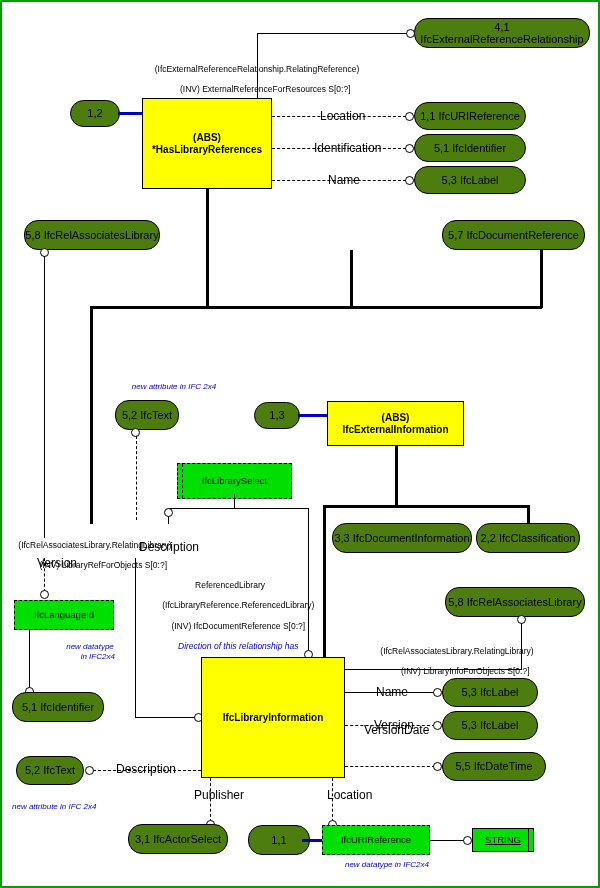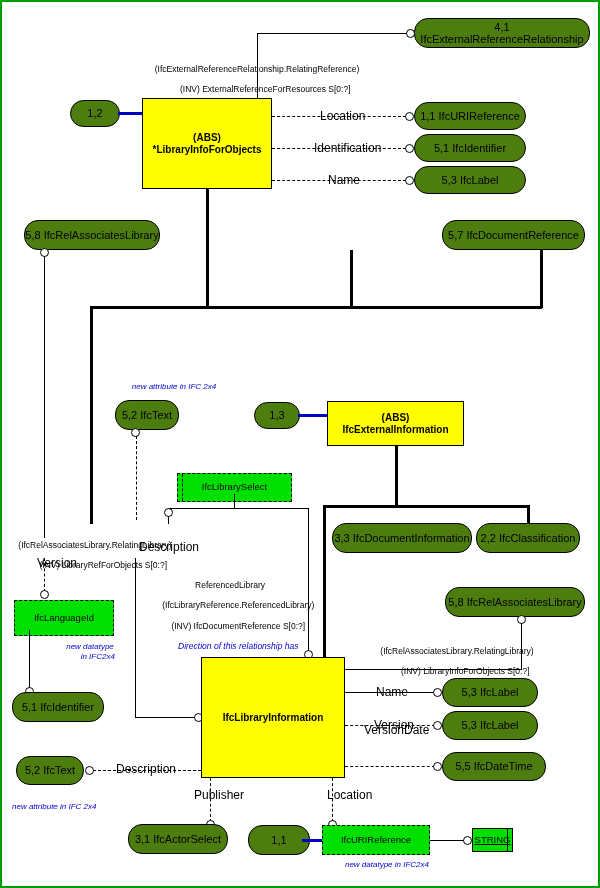--- a/index.html
+++ b/index.html
@@ -58,21 +58,21 @@
   <div class="ln v" style="left:255px;top:31px;height:66px;"></div>
 
   <div class="multi" style="left:110px;top:62px;width:290px;"><span>(IfcExternalReferenceRelationship.RelatingReference)</span><br>
        <span>(INV) ExternalReferenceForResources S[0:?]</span></div>
 
   <div class="node oval" style="left:68px;top:98px;width:50px;height:27px;">1,2</div>
   <div class="ln blue h" style="left:116px;top:110px;width:26px;"></div>
 
   <div class="node entity abs" style="left:140px;top:96px;width:130px;height:91px;flex-direction:column;">
     <span class="ln1">(ABS)</span>
-    <span>*LibraryInfoForObjects</span>
+    <span>*HasLibraryReferences</span>
   </div>
 
   <div class="dash-h" style="left:270px;top:114px;width:134px;"></div>
   <div class="lbl" style="left:318px;top:107px;">Location</div>
   <div class="circ" style="left:403px;top:110px;"></div>
   <div class="node oval" style="left:412px;top:100px;width:112px;height:28px;">1,1 IfcURIReference</div>
 
   <div class="dash-h" style="left:270px;top:146px;width:134px;"></div>
   <div class="lbl" style="left:312px;top:139px;">Identification</div>
   <div class="circ" style="left:403px;top:142px;"></div>
@@ -110,21 +110,21 @@
     <span>IfcExternalInformation</span>
   </div>
 
 
   <div class="ln thick v" style="left:393px;top:443px;height:62px;"></div>
   <div class="ln thick h" style="left:321px;top:503px;width:206px;"></div>
   <div class="ln thick v" style="left:321px;top:503px;height:20px;"></div>
   <div class="ln thick v" style="left:525px;top:503px;height:20px;"></div>
   <div class="ln thick v" style="left:321px;top:503px;height:152px;"></div>
 
-  <div class="node select" style="left:175px;top:471px;width:115px;height:29px;">
+  <div class="node select" style="left:175px;top:461px;width:115px;height:36px;">
     <span class="sel-bar"></span>
     <span>IfcLibrarySelect</span>
   </div>
   <div class="ln v" style="left:232px;top:492px;height:14px;"></div>
   <div class="ln h" style="left:166px;top:506px;width:140px;"></div>
   <div class="ln v" style="left:166px;top:506px;height:16px;"></div>
   <div class="circ" style="left:162px;top:506px;"></div>
   <div class="ln v" style="left:306px;top:506px;height:148px;"></div>
   <div class="circ" style="left:302px;top:648px;"></div>
 
@@ -132,21 +132,21 @@
   <div class="node oval" style="left:474px;top:521px;width:104px;height:30px;">2,2 IfcClassification</div>
 
 
   <div class="multi" style="left:-2px;top:538px;width:190px;"><span>(IfcRelAssociatesLibrary.RelatingLibrary)</span><br>
        <span>(INV) LibraryRefForObjects S[0:?]</span></div>
   <div class="lbl" style="left:137px;top:538px;">Description</div>
   <div class="lbl" style="left:35px;top:554px;">Version</div>
 
   <div class="dash-v" style="left:42px;top:556px;height:34px;"></div>
   <div class="circ" style="left:38px;top:588px;"></div>
-  <div class="node datatype" style="left:12px;top:598px;width:100px;height:36px;">IfcLanguageId</div>
+  <div class="node datatype" style="left:12px;top:598px;width:100px;height:30px;">IfcLanguageId</div>
   <div class="note" style="left:40px;top:640px;width:96px;"><span>new datatype</span>
        <span>in IFC2x4</span></div>
   <div class="ln v" style="left:27px;top:628px;height:58px;"></div>
   <div class="circ" style="left:23px;top:685px;"></div>
   <div class="node oval" style="left:10px;top:690px;width:92px;height:30px;">5,1 IfcIdentifier</div>
 
   <div class="multi" style="left:118px;top:578px;width:220px;"><span>ReferencedLibrary</span><br>
        <span>(IfcLibraryReference.ReferencedLibrary)</span><br>
        <span>(INV) IfcDocumentReference S[0:?]</span><br>
        <span class="it">Direction of this relationship has</span><br>
@@ -196,19 +196,19 @@
   <div class="dash-v" style="left:330px;top:776px;height:44px;"></div>
   <div class="circ" style="left:326px;top:818px;"></div>
 
   <div class="node oval" style="left:246px;top:823px;width:62px;height:30px;">1,1</div>
   <div class="ln blue h" style="left:300px;top:837px;width:22px;"></div>
 
   <div class="node datatype" style="left:320px;top:823px;width:108px;height:30px;">IfcURIReference</div>
 
   <div class="ln h" style="left:428px;top:838px;width:36px;"></div>
   <div class="circ" style="left:461px;top:834px;"></div>
-  <div class="node primitive" style="left:470px;top:826px;width:41px;height:24px;text-decoration:underline;">
+  <div class="node primitive" style="left:470px;top:826px;width:62px;height:24px;text-decoration:underline;">
     <span class="prim-bar"></span>
     <span>STRING</span>
   </div>
   <div class="note" style="left:320px;top:858px;width:130px;">new datatype in IFC2x4</div>
 
 </div>
 
 </body></html>

